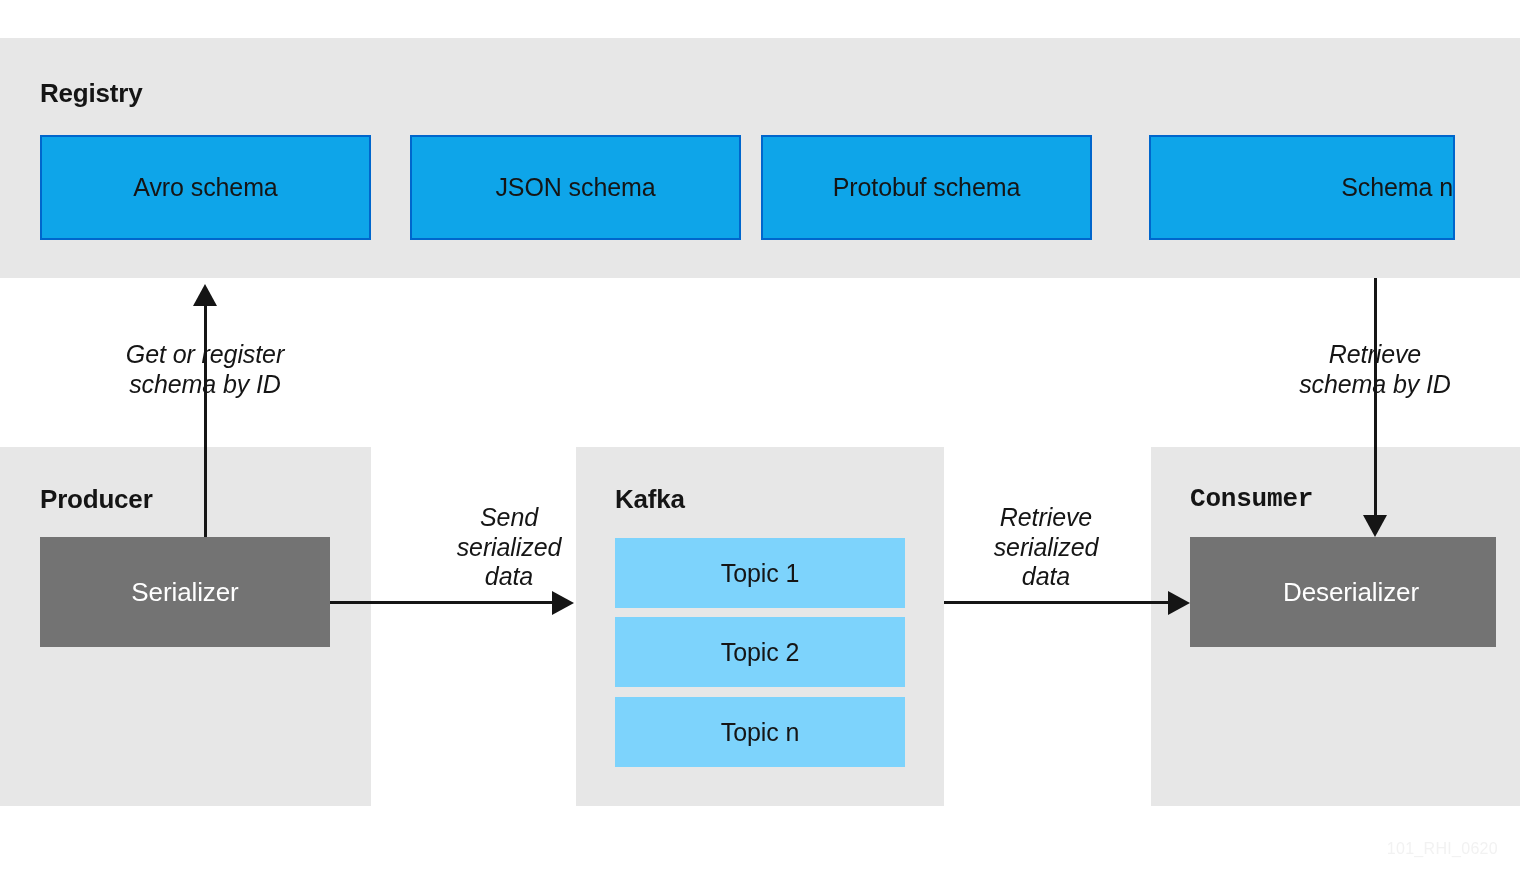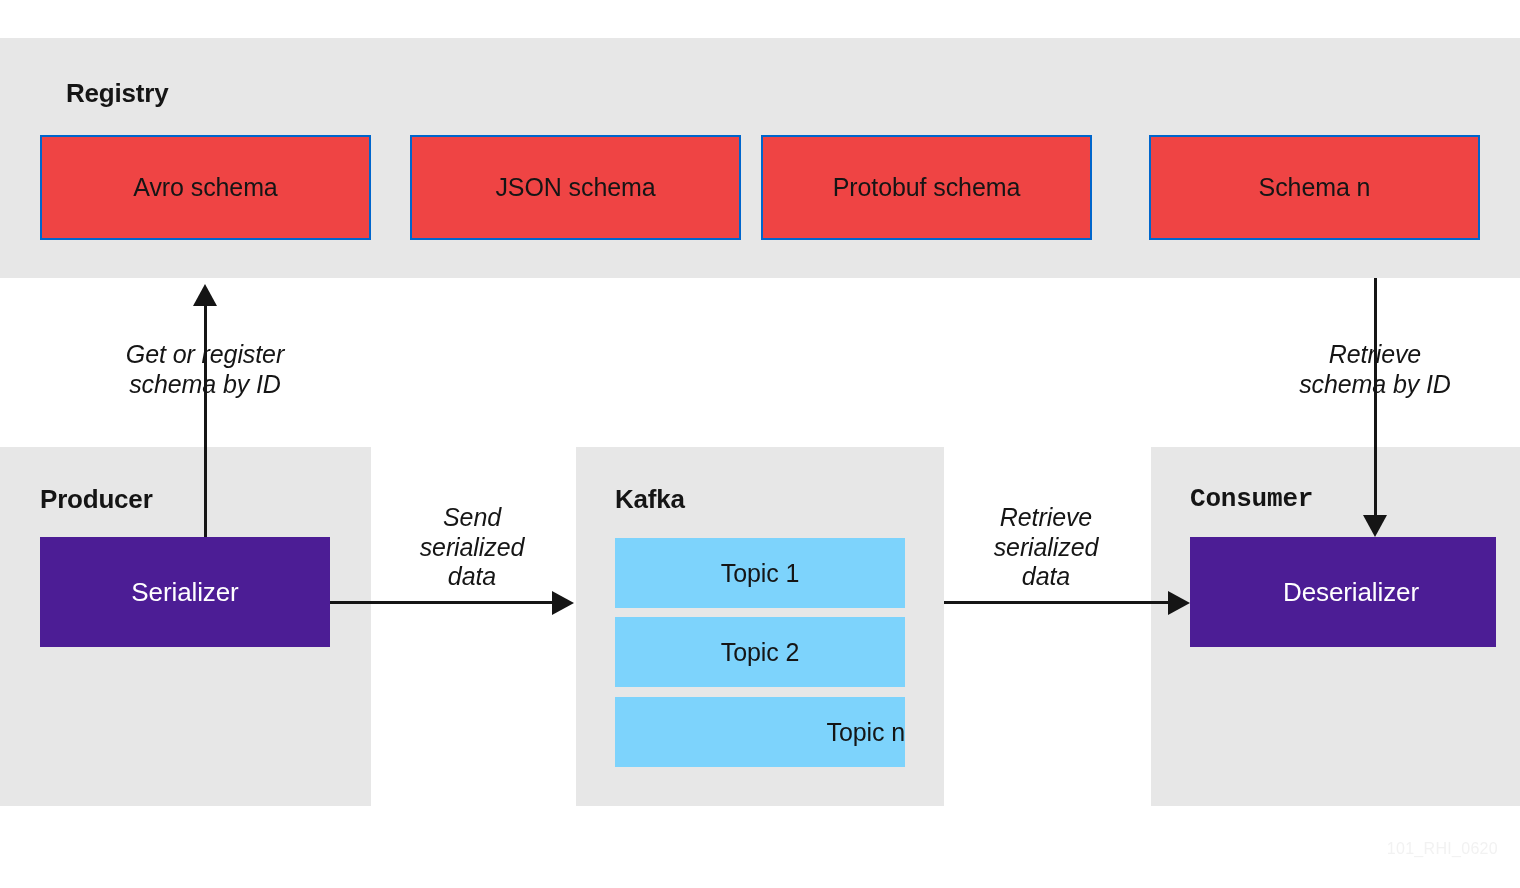--- a/index.html
+++ b/index.html
@@ -31,53 +31,53 @@
 
   
   .panel-title {
     position: absolute;
     font-size: 26px;
     font-weight: bold;
     color: #151515;
     letter-spacing: -0.2px;
     white-space: nowrap;
   }
-  #registry-title { left: 40px;   top: 78px; margin-left: 26px;  }
+  #registry-title { left: 40px;   top: 78px;  }
   #producer-title { left: 40px;   top: 484px; }
   #kafka-title    { left: 615px;  top: 484px; }
   #consumer-title { left: 1190px; top: 484px; font-family: Liberation Mono, monospace; }
 
   
   .schema-box {
     position: absolute;
     top: 135px;
     height: 105px;
-    background: #ef4444;
+    background: #0ea5e9;
     border: 2px solid #0066cc;
     box-sizing: border-box;
     display: flex;
     align-items: center;
     justify-content: center;
   }
   .schema-box span {
     font-size: 25px;
     color: #151515;
     letter-spacing: -0.1px;
   }
   #schema-box-0 { left: 40px;   width: 331px; }
   #schema-box-1 { left: 410px;  width: 331px; }
   #schema-box-2 { left: 761px;  width: 331px; }
-  #schema-box-3 { left: 1149px; width: 331px; }
+  #schema-box-3 { left: 1149px; width: 306px; justify-content: flex-end; }
 
   
   .blue-box {
     position: absolute;
     top: 537px;
     height: 110px;
-    background: #4c1d95;
+    background: #737373;
     display: flex;
     align-items: center;
     justify-content: center;
   }
   .blue-box span {
     font-size: 26px;
     color: #ffffff;
     letter-spacing: -0.1px;
   }
   #serializer-box   { left: 40px;   width: 290px; }
@@ -94,21 +94,21 @@
     align-items: center;
     justify-content: center;
   }
   .topic-box span {
     font-size: 25px;
     color: #151515;
     letter-spacing: -0.1px;
   }
   #topic-box-0 { top: 538px; }
   #topic-box-1 { top: 617px; align-items: center; }
-  #topic-box-2 { top: 697px; justify-content: flex-end; }
+  #topic-box-2 { top: 697px; }
 
   
   .vline {
     position: absolute;
     width: 3px;
     background: #151515;
   }
   .hline {
     position: absolute;
     height: 3px;
@@ -157,21 +157,21 @@
     font-style: italic;
     font-size: 25px;
     color: #151515;
     line-height: 1.18;
     text-align: center;
     white-space: pre-line;
     letter-spacing: -0.1px;
   }
   #label-get-register   { left: 85px;   top: 340px; width: 240px; text-align: center; }
   #label-retrieve-schema{ left: 1255px; top: 340px; width: 240px; }
-  #label-send-data      { left: 372px;  top: 503px; width: 200px; }
+  #label-send-data      { left: 372px;  top: 503px; width: 200px; padding-left: 37px; }
   #label-retrieve-data  { left: 946px;  top: 503px; width: 200px; }
 
   
   #watermark {
     position: absolute;
     right: 22px;
     bottom: 30px;
     font-size: 16px;
     color: #f2f2f2;
     letter-spacing: 0.3px;

